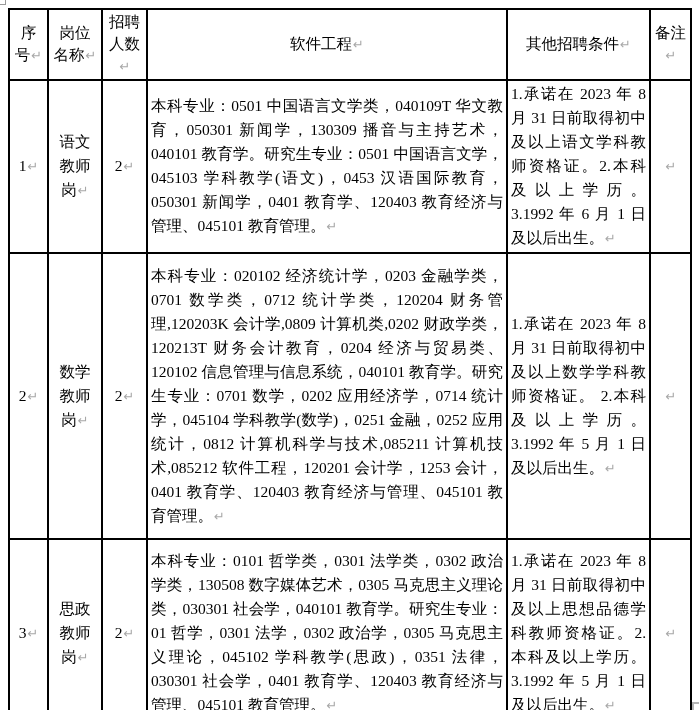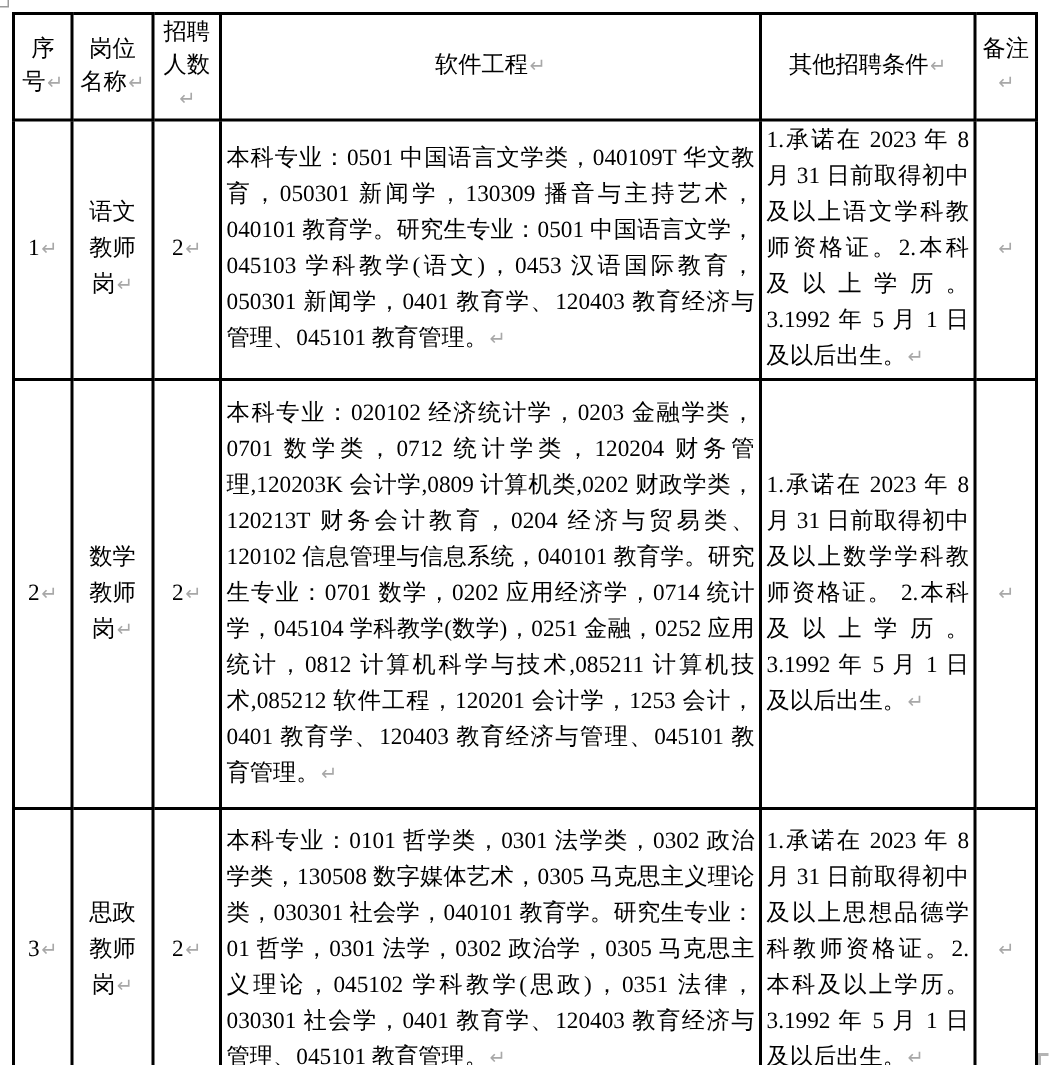--- a/index.html
+++ b/index.html
@@ -71,21 +71,21 @@
     </tr>
   </thead>
   <tbody>
     <tr class="r1">
       <td class="center"><span>1</span><span class="pmark">↵</span></td>
       <td class="center"><span class="pre">语文
 教师
 岗</span><span class="pmark">↵</span></td>
       <td class="center"><span>2</span><span class="pmark">↵</span></td>
       <td class="justify"><span>本科专业：0501 中国语言文学类，040109T 华文教育，050301 新闻学，130309 播音与主持艺术，040101 教育学。研究生专业：0501 中国语言文学，045103 学科教学(语文)，0453 汉语国际教育，050301 新闻学，0401 教育学、120403 教育经济与管理、045101 教育管理。</span><span class="pmark">↵</span></td>
-      <td class="justify"><span>1.承诺在 2023 年 8 月 31 日前取得初中及以上语文学科教师资格证。2.本科及以上学历。3.1992 年 5 月 1 日及以后出生。</span><span class="pmark">↵</span></td>
+      <td class="justify"><span>1.承诺在 2023 年 8 月 31 日前取得初中及以上语文学科教师资格证。2.本科及以上学历。3.1992 年 6 月 1 日及以后出生。</span><span class="pmark">↵</span></td>
       <td class="center"><span></span><span class="pmark">↵</span></td>
     </tr>
     <tr class="r2">
       <td class="center"><span>2</span><span class="pmark">↵</span></td>
       <td class="center"><span class="pre">数学
 教师
 岗</span><span class="pmark">↵</span></td>
       <td class="center"><span>2</span><span class="pmark">↵</span></td>
       <td class="justify"><span>本科专业：020102 经济统计学，0203 金融学类，0701 数学类，0712 统计学类，120204 财务管理,120203K 会计学,0809 计算机类,0202 财政学类，120213T 财务会计教育，0204 经济与贸易类、120102 信息管理与信息系统，040101 教育学。研究生专业：0701 数学，0202 应用经济学，0714 统计学，045104 学科教学(数学)，0251 金融，0252 应用统计，0812 计算机科学与技术,085211 计算机技术,085212 软件工程，120201 会计学，1253 会计，0401 教育学、120403 教育经济与管理、045101 教育管理。</span><span class="pmark">↵</span></td>
       <td class="justify"><span>1.承诺在 2023 年 8 月 31 日前取得初中及以上数学学科教师资格证。 2.本科及以上学历。3.1992 年 5 月 1 日及以后出生。</span><span class="pmark">↵</span></td>

